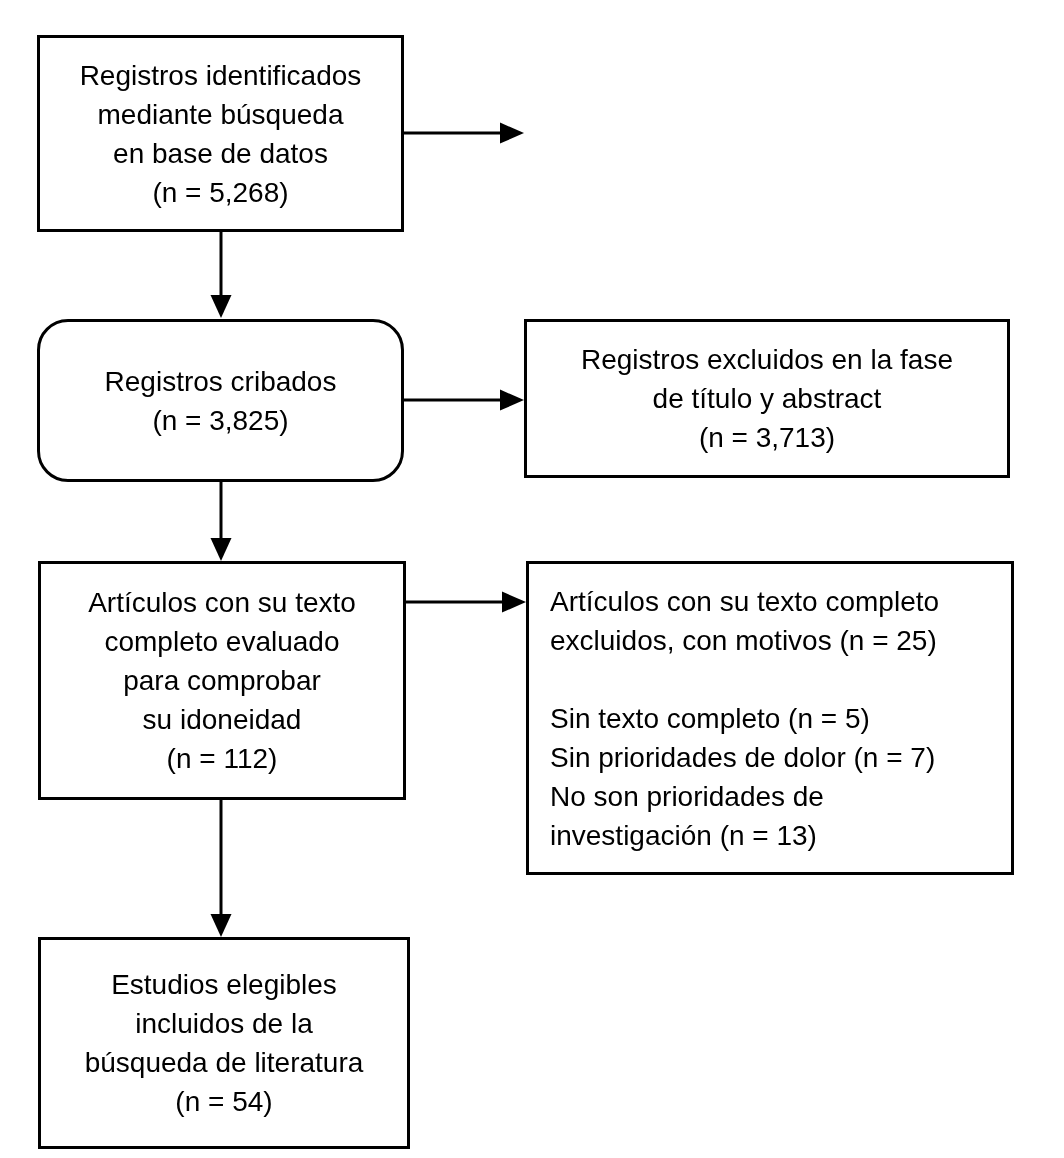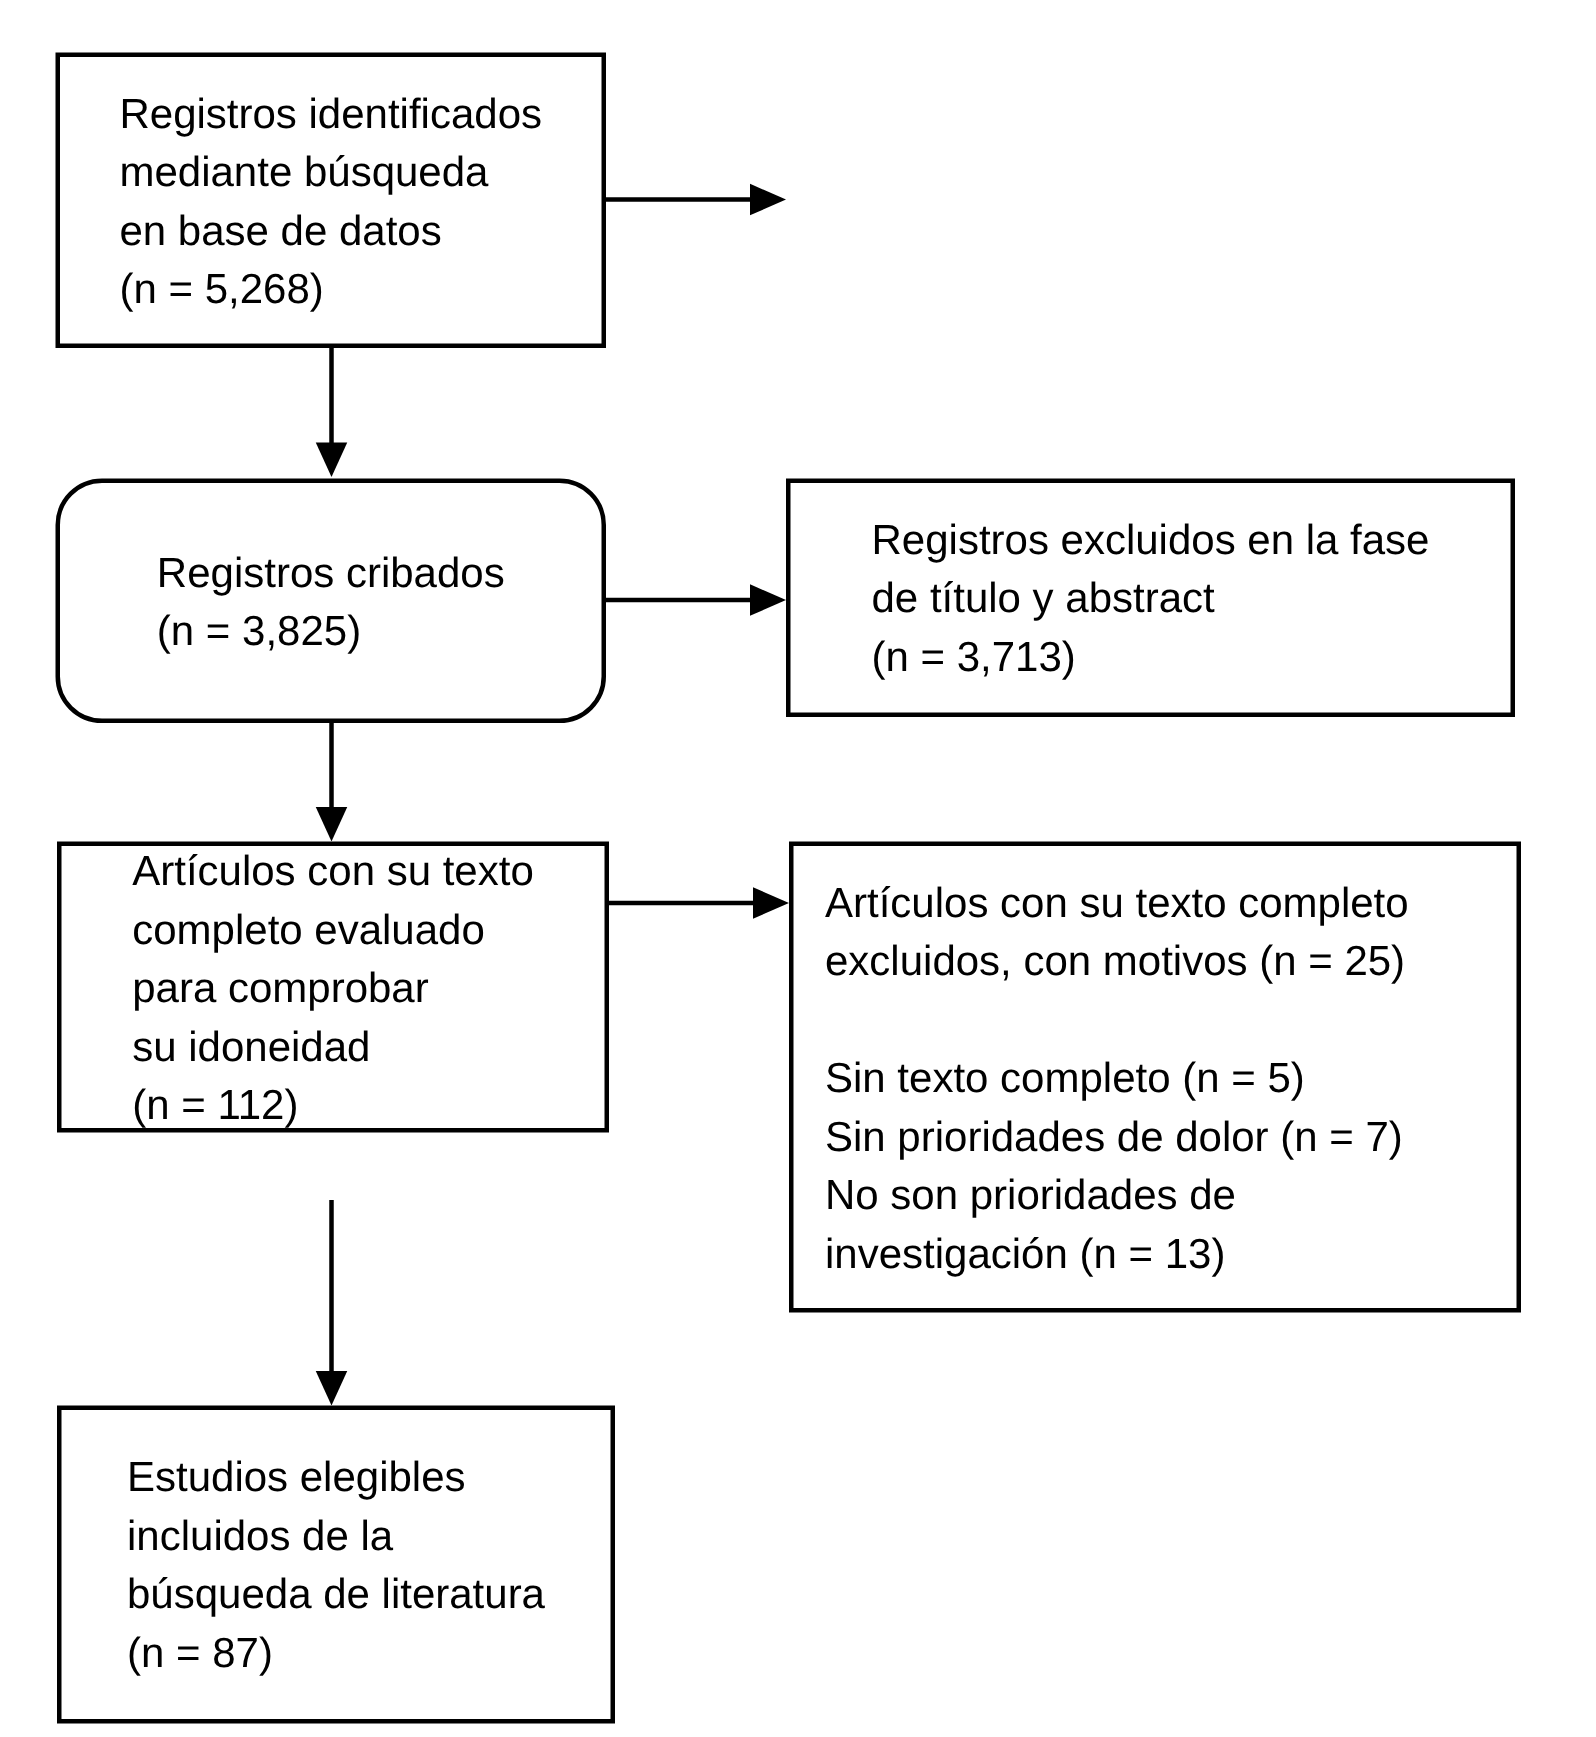--- a/index.html
+++ b/index.html
@@ -16,30 +16,31 @@
     color: #000000;
   }
   .flow-box {
     position: absolute;
     box-sizing: border-box;
     border: 3px solid #000000;
     background: #ffffff;
     display: flex;
     align-items: center;
     justify-content: center;
+    text-align: center;
     font-size: 28px;
     line-height: 39px;
     white-space: pre-line;
     padding: 0 6px;
   }
   #box1 { left: 37px;  top: 35px;  width: 367px; height: 197px; }
   #box2 { left: 524px; top: 35px;  width: 486px; height: 200px; }
   #box3 { left: 37px;  top: 319px; width: 367px; height: 163px; border-radius: 31px; }
   #box4 { left: 524px; top: 319px; width: 486px; height: 159px; }
-  #box5 { left: 38px;  top: 561px; width: 368px; height: 194px; }
+  #box5 { left: 38px;  top: 561px; width: 368px; height: 239px; }
   #box6 {
     left: 526px; top: 561px; width: 488px; height: 314px;
     justify-content: flex-start;
     text-align: left;
     padding: 0 16px 0 21px;
   }
   #box7 { left: 38px;  top: 937px; width: 372px; height: 212px; }
   .arrow-layer {
     position: absolute;
     left: 0; top: 0;
@@ -105,15 +106,15 @@
 excluidos, con motivos (n = 25)
 
 Sin texto completo (n = 5)
 Sin prioridades de dolor (n = 7)
 No son prioridades de
 investigación (n = 13)</div>
 
   <div class="flow-box" id="box7">Estudios elegibles
 incluidos de la
 búsqueda de literatura
-(n = 87)</div>
+(n = 54)</div>
 
 </div>
 
 </body></html>

